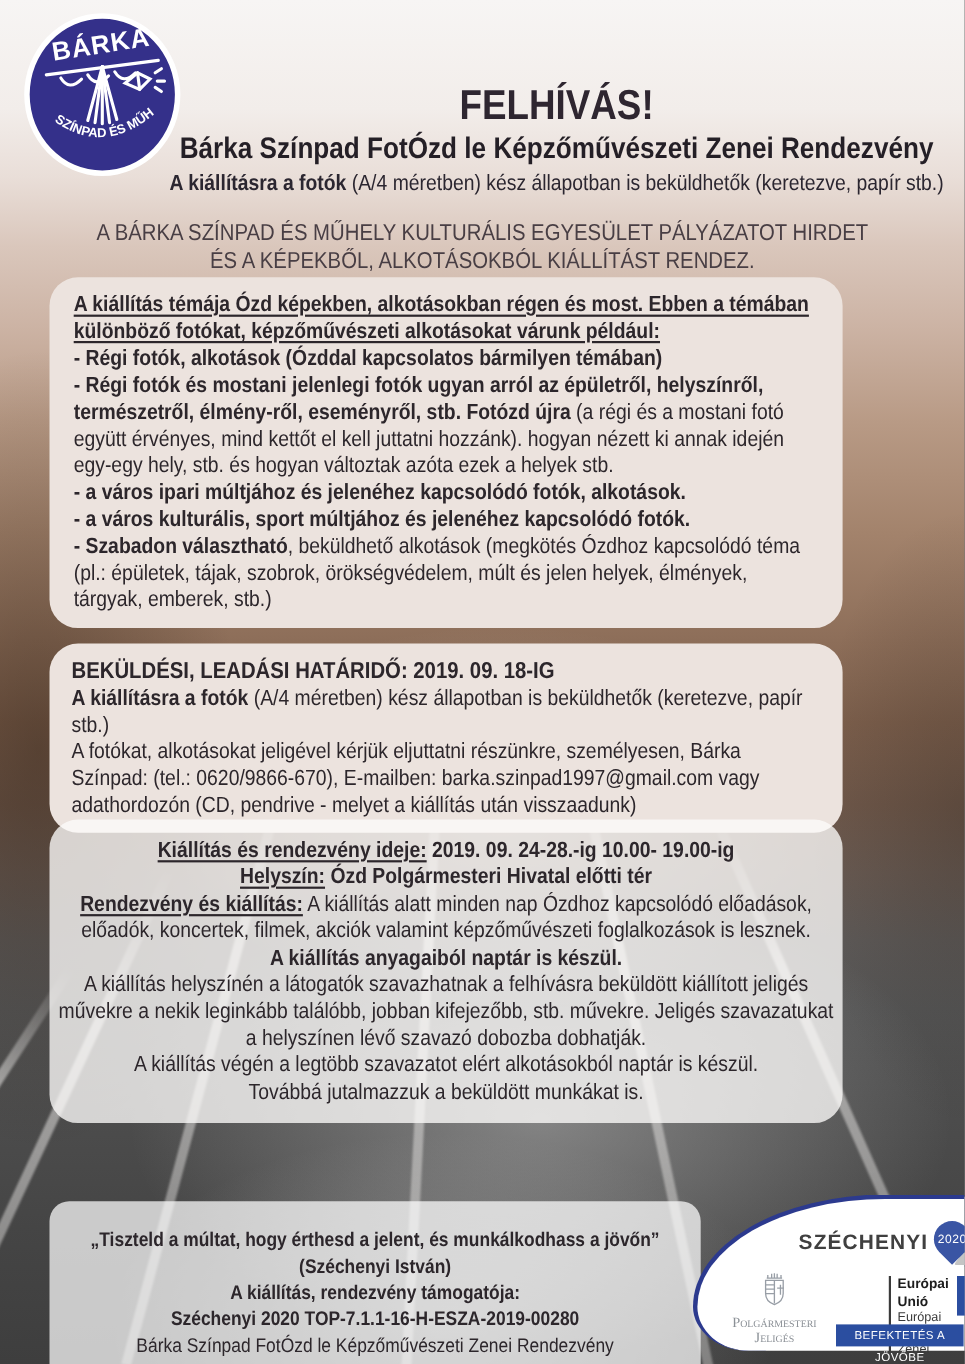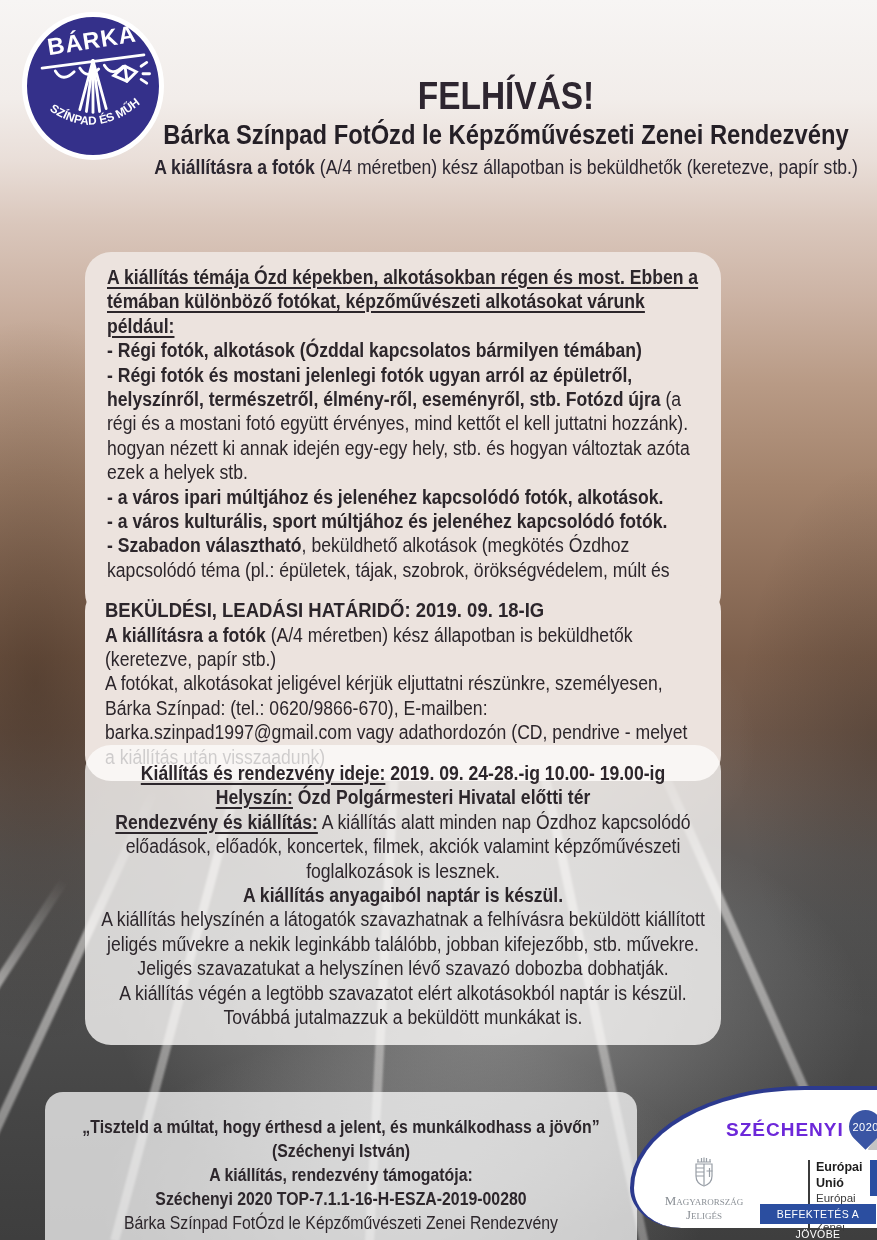--- a/index.html
+++ b/index.html
@@ -36,40 +36,40 @@
 
   .header-text{position:absolute;left:135px;width:742px;top:76px;text-align:center;}
   .felhivas{font-size:38px;font-weight:700;color:#2e2630;margin:0;line-height:1.1;}
   .event-title{font-size:27px;font-weight:700;color:#241f26;margin:2px 0 0;line-height:1.15;}
   .subtitle{font-size:20px;margin:4px 0 0;color:#2b2630;line-height:1.2;}
 
   .announcement{position:absolute;left:40px;width:797px;top:199px;text-align:center;
                 font-size:21px;line-height:1.22;color:#483e44;}
 
   
-  .panel{position:absolute;left:45px;width:636px;box-sizing:border-box;border-radius:26px;
-         background:#ece3de;padding:13px 22px;font-size:20px;line-height:1.22;color:#2c262b;margin-left:40px;}
+  .panel{position:absolute;left:45px;width:721px;box-sizing:border-box;border-radius:26px;
+         background:#ece3de;padding:13px 22px;font-size:20px;line-height:1.22;color:#2c262b;}
   .panel p{margin:0;}
   .b{font-weight:700;}
   .u{text-decoration:underline;text-underline-offset:3px;}
   #theme-box{top:252px;text-align:left;}
   #deadline-box{top:585px;padding:12px 20px;}
   #deadline-box .hl{font-size:21px;}
   #event-box{top:745px;text-align:center;background:rgba(252,251,250,.78);padding:16px 8px;}
   #quote-box{position:absolute;left:45px;top:1092px;width:592px;box-sizing:border-box;border-radius:18px;
              background:rgba(255,255,255,.72);text-align:center;font-size:18px;line-height:1.33;
              padding:24px 12px;color:#2c262b;}
   #quote-box p{margin:0;}
 
   
   .blob{position:absolute;left:630px;top:1086px;width:247px;height:142px;background:#fff;
         border:4px solid #2c3a8e;border-right:none;border-bottom:none;box-sizing:border-box;
         border-radius:240px 0 0 70px / 140px 0 0 55px;z-index:4;}
   .sz-row{position:absolute;left:92px;top:18px;display:flex;align-items:center;}
-  .sz-text{font-size:19px;font-weight:700;color:#6d28d9;letter-spacing:1px;}
+  .sz-text{font-size:19px;font-weight:700;color:#404040;letter-spacing:1px;}
   .pin{position:relative;width:38px;height:44px;margin-left:3px;}
   .pin-shadow{position:absolute;right:-2px;bottom:2px;width:16px;height:11px;background:#c4c4c4;
               transform:skewX(-35deg);border-radius:2px;}
   .pin-body{position:absolute;left:2px;top:2px;width:33px;height:33px;background:#3a55a4;
             border-radius:50% 50% 50% 0;transform:rotate(-45deg);display:flex;align-items:center;justify-content:center;}
   .pin-label{transform:rotate(45deg);color:#fff;font-size:11px;letter-spacing:.5px;}
   .gov{position:absolute;left:18px;top:66px;width:104px;text-align:center;}
   .gov-text{font-family:"Liberation Serif",serif;font-variant:small-caps;font-size:13px;
             color:#8b9096;line-height:1.05;margin-top:2px;}
   .eu{position:absolute;left:126px;top:70px;display:flex;align-items:flex-start;padding-left:48px;}
@@ -122,20 +122,26 @@
   </div>
 
   <div class="header-text">
     <div class="cond">
       <p class="felhivas">FELHÍVÁS!</p>
       <p class="event-title">Bárka Színpad FotÓzd le Képzőművészeti Zenei Rendezvény</p>
       <p class="subtitle"><span class="b">A kiállításra a fotók</span><span> (A/4 méretben) kész állapotban is beküldhetők (keretezve, papír stb.)</span></p>
     </div>
   </div>
 
+  <div class="announcement">
+    <div class="cond">
+      <p style="margin:0">A BÁRKA SZÍNPAD ÉS MŰHELY KULTURÁLIS EGYESÜLET PÁLYÁZATOT HIRDET</p>
+      <p style="margin:0">ÉS A KÉPEKBŐL, ALKOTÁSOKBÓL KIÁLLÍTÁST RENDEZ.</p>
+    </div>
+  </div>
 
   <div class="panel" id="theme-box">
     <div class="cond">
       <p class="b u">A kiállítás témája Ózd képekben, alkotásokban régen és most. Ebben a témában különböző fotókat, képzőművészeti alkotásokat várunk például:</p>
       <p class="b">-  Régi fotók, alkotások (Ózddal kapcsolatos bármilyen témában)</p>
       <p><span class="b">-  Régi fotók és mostani jelenlegi fotók ugyan arról az épületről, helyszínről, természetről, élmény-ről, eseményről, stb. Fotózd újra </span><span>(a régi és a mostani fotó együtt érvényes, mind kettőt el kell juttatni hozzánk). hogyan nézett ki annak idején egy-egy hely, stb. és hogyan változtak azóta ezek a helyek stb.</span></p>
       <p class="b">-  a város ipari múltjához és jelenéhez kapcsolódó fotók, alkotások.</p>
       <p class="b">-  a város kulturális, sport múltjához és jelenéhez kapcsolódó fotók.</p>
       <p><span class="b">-  Szabadon választható</span><span>, beküldhető alkotások (megkötés Ózdhoz kapcsolódó téma (pl.: épületek, tájak, szobrok, örökségvédelem, múlt és jelen helyek, élmények, tárgyak, emberek, stb.)</span></p>
     </div>
@@ -186,21 +192,21 @@
     <div class="gov">
       <svg width="24" height="32" viewBox="0 0 24 32">
         <g fill="none" stroke="#989ea6" stroke-width="1.2">
           <path d="M5,6 h14 M6,6 v-3 M9.5,6 v-4 M12,6 v-4.5 M14.5,6 v-4 M18,6 v-3"></path>
           <path d="M4,8 h16 v12 c0,6 -5,9 -8,10 c-3,-1 -8,-4 -8,-10 z"></path>
           <path d="M12,8 v21"></path>
           <path d="M4,12 h8 M4,16 h8 M4,20 h8"></path>
           <path d="M17.5,12 v9 M14.5,15 h6"></path>
         </g>
       </svg>
-      <div class="gov-text">Magyarország</div>
+      <div class="gov-text">Polgármesteri</div>
       <div class="gov-text" style="margin-top:0">Jeligés</div>
     </div>
 
     <div class="eu">
       <div class="eu-text">
         <div class="eu-l1">Európai Unió</div>
         <div class="eu-l2">Európai Szociális</div>
         <div class="eu-l3">Zenei</div>
       </div>
       <div class="eu-flag">

